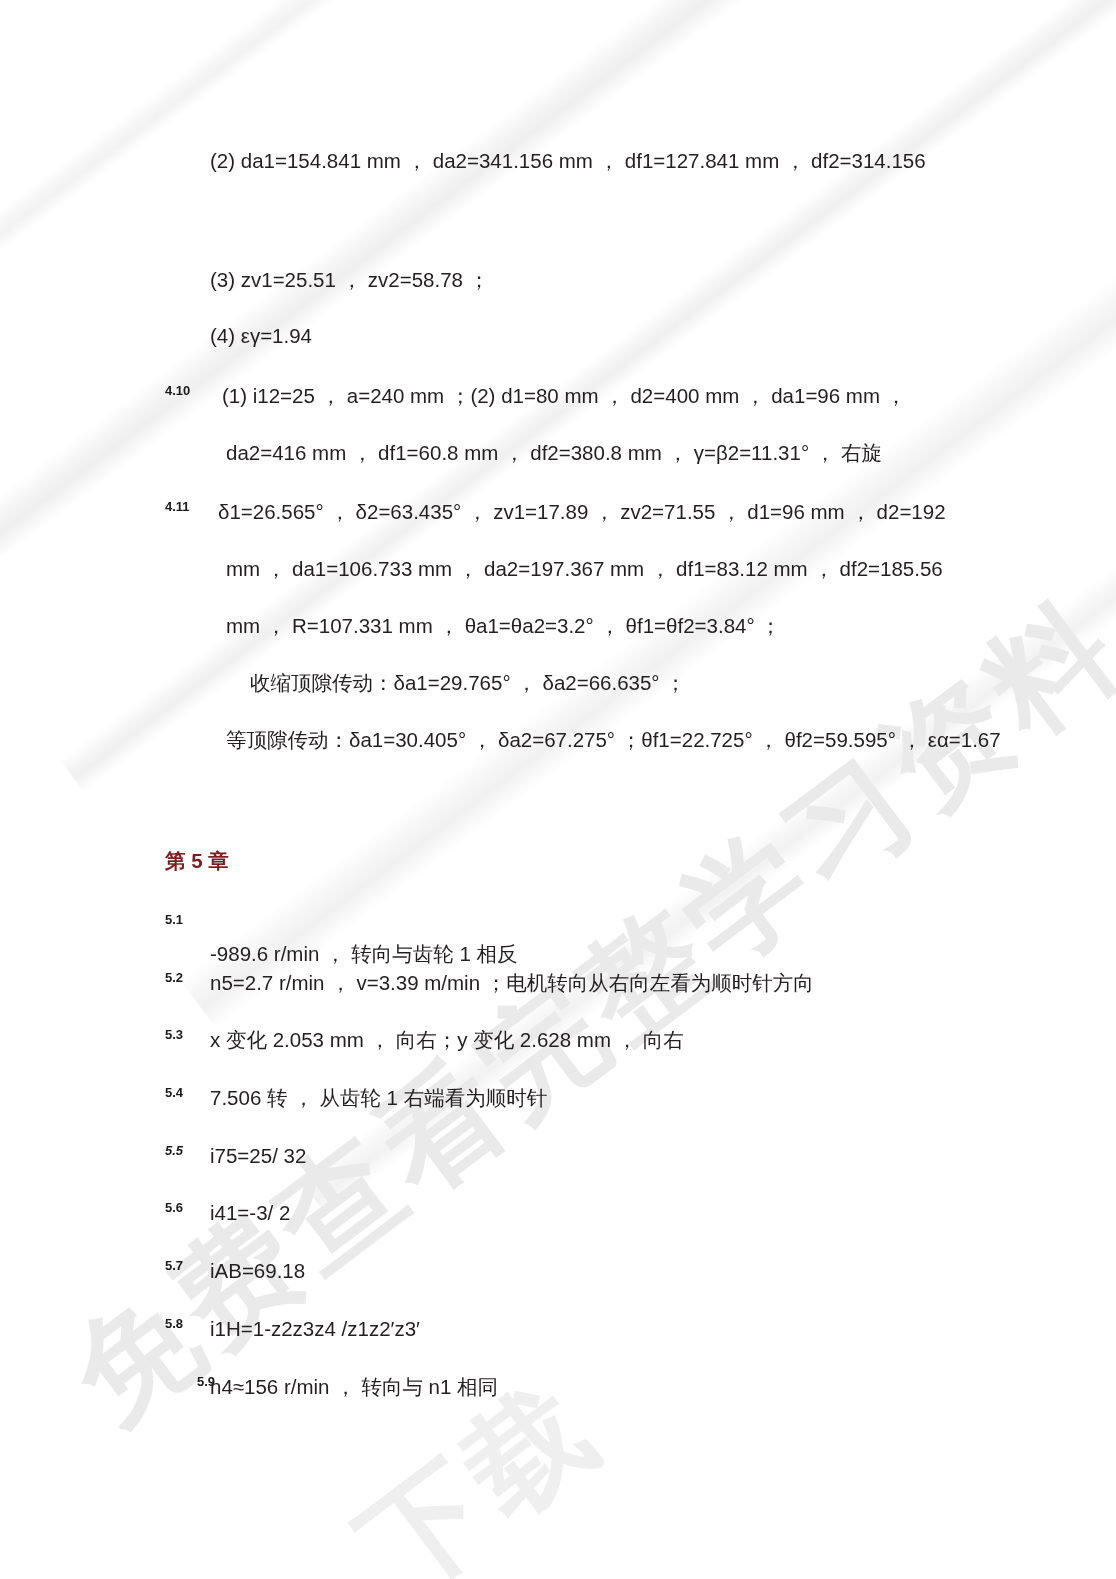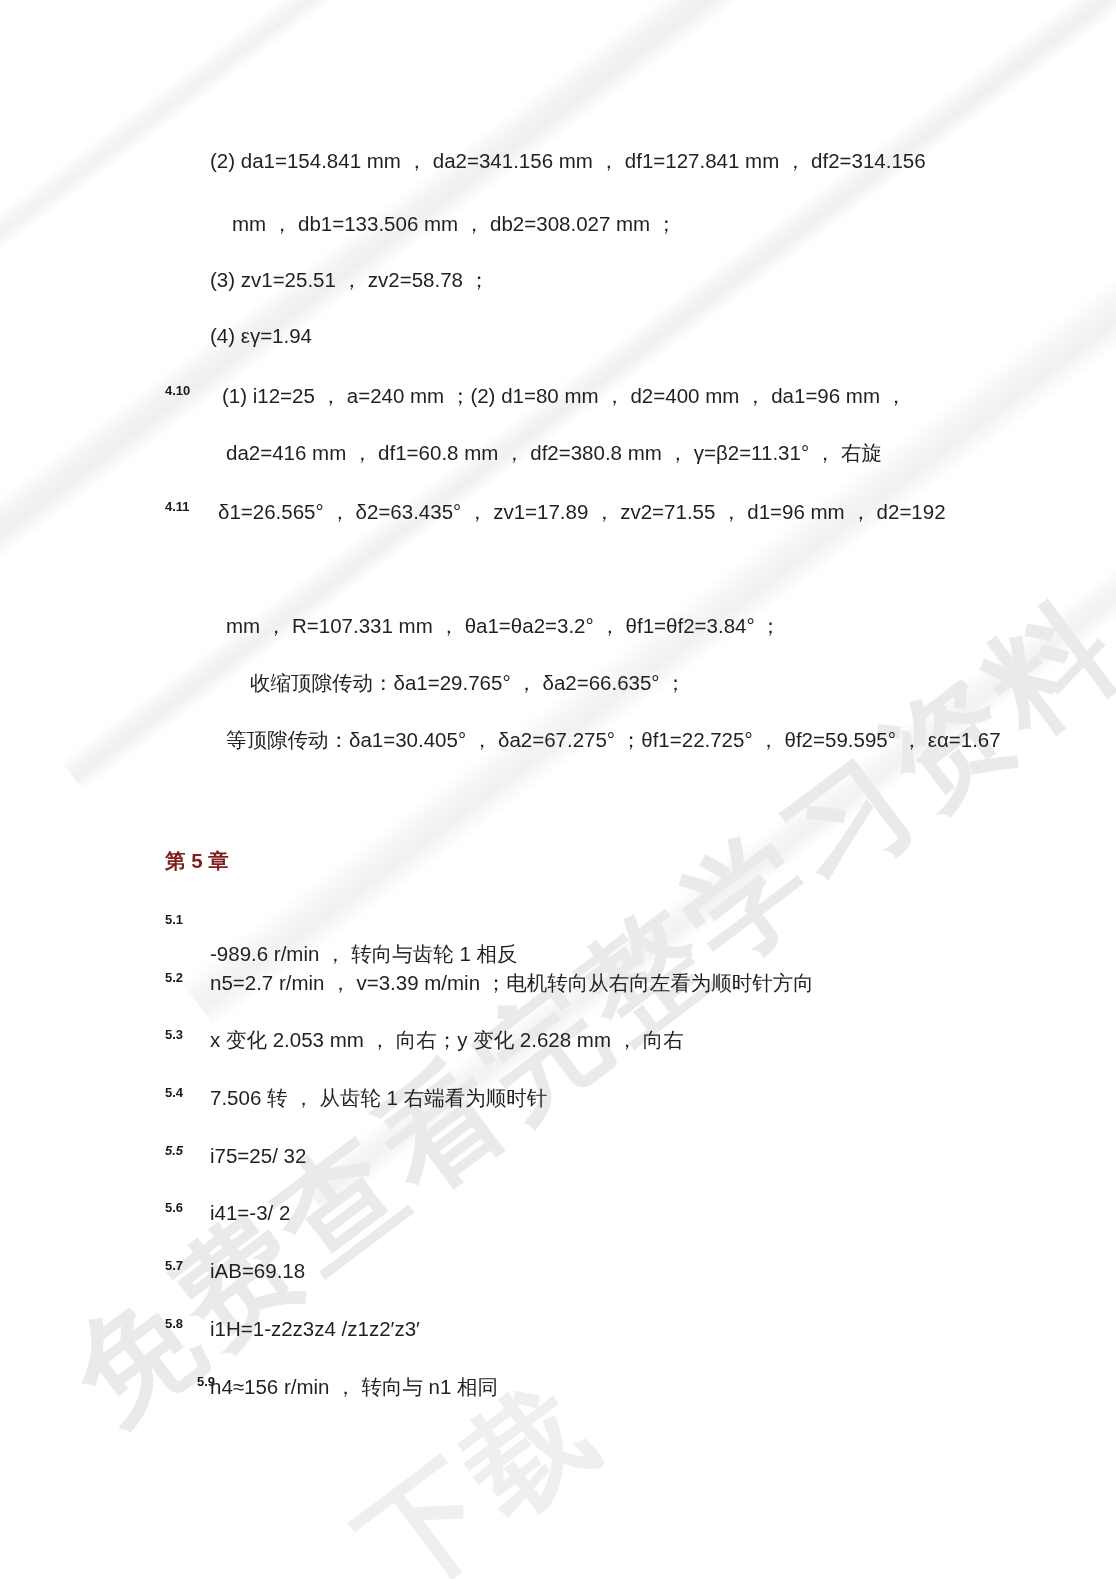--- a/index.html
+++ b/index.html
@@ -94,32 +94,32 @@
   <div class="wm-streak" style="left:300px; top:1180px; width:1500px; height:44px; transform: rotate(-37deg); opacity:.7;"></div>
 
   <div class="wm-text wm-a">免费查看完整学习资料 ( 答案 ) APP</div>
   <div class="wm-text wm-b">下载</div>
 </div>
 
 <div id="page">
 
   <div class="line" style="left:210px; top:148px;">(2) da1=154.841   mm ，  da2=341.156   mm ，  df1=127.841   mm ，  df2=314.156</div>
 
-  <div class="line" style="left:232px; top:211px;">mm ，  db1=133.506   mm ，  db2=308.027   mm ；</div>
 
   <div class="line" style="left:210px; top:267px;">(3) zv1=25.51 ，  zv2=58.78 ；</div>
 
   <div class="line" style="left:210px; top:323px;">(4) εγ=1.94</div>
 
   <div class="num" style="left:165px; top:383px;">4.10</div>
   <div class="line" style="left:222px; top:383px;">(1) i12=25 ，  a=240   mm ；(2) d1=80   mm ，  d2=400   mm ，      da1=96   mm ，</div>
   <div class="line" style="left:226px; top:440px;">da2=416   mm ，  df1=60.8   mm ，  df2=380.8 mm ，  γ=β2=11.31° ，   右旋</div>
 
   <div class="num" style="left:165px; top:499px;">4.11</div>
   <div class="line" style="left:218px; top:499px;">δ1=26.565° ，  δ2=63.435° ，  zv1=17.89 ，  zv2=71.55 ，  d1=96   mm ，  d2=192</div>
+  <div class="line" style="left:226px; top:556px;">mm ，  da1=106.733   mm ，  da2=197.367   mm ，  df1=83.12   mm ，  df2=185.56</div>
   <div class="line" style="left:226px; top:613px;">mm ，  R=107.331   mm ，  θa1=θa2=3.2° ，  θf1=θf2=3.84° ；</div>
   <div class="line" style="left:226px; top:670px;margin-left:24px;">收缩顶隙传动：δa1=29.765° ，  δa2=66.635° ；</div>
   <div class="line" style="left:226px; top:727px;">等顶隙传动：δa1=30.405° ，  δa2=67.275° ；θf1=22.725° ，  θf2=59.595° ，  εα=1.67</div>
 
   <div class="heading" style="left:165px; top:847px;">第 5 章</div>
 
   <div class="num" style="left:165px; top:912px;">5.1</div>
   <div class="line" style="left:210px; top:912px;margin-top:29px;">-989.6 r/min ，  转向与齿轮 1 相反</div>
 
   <div class="num" style="left:165px; top:970px;">5.2</div>

